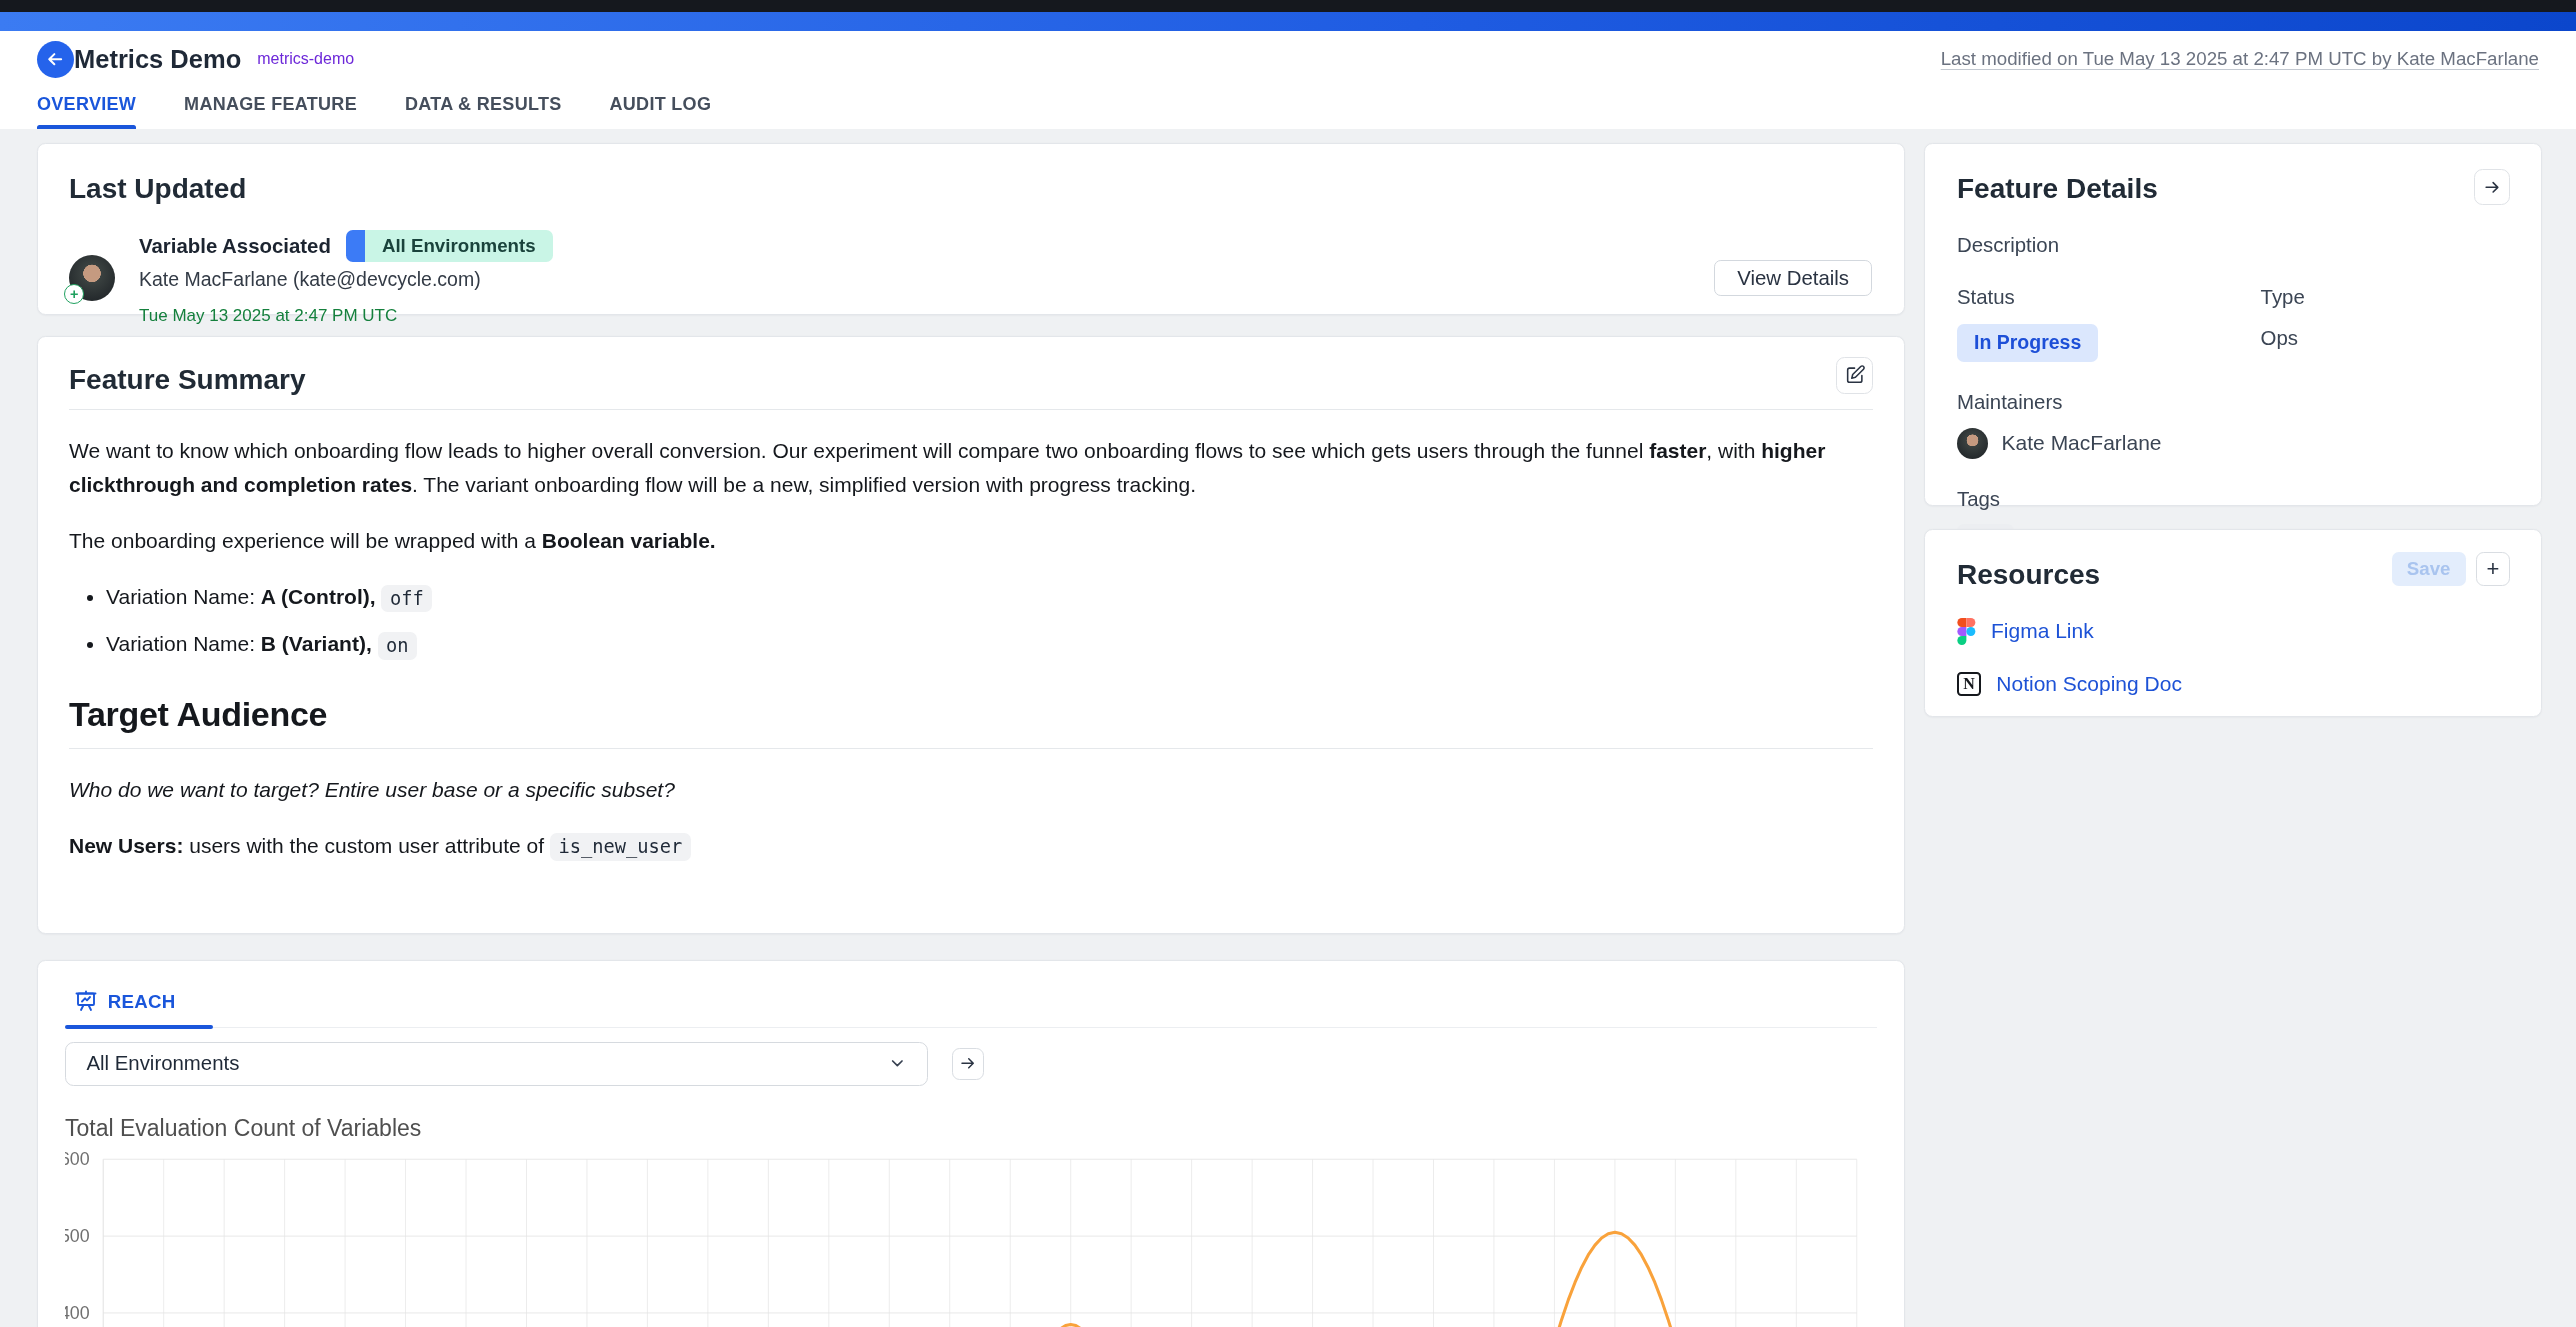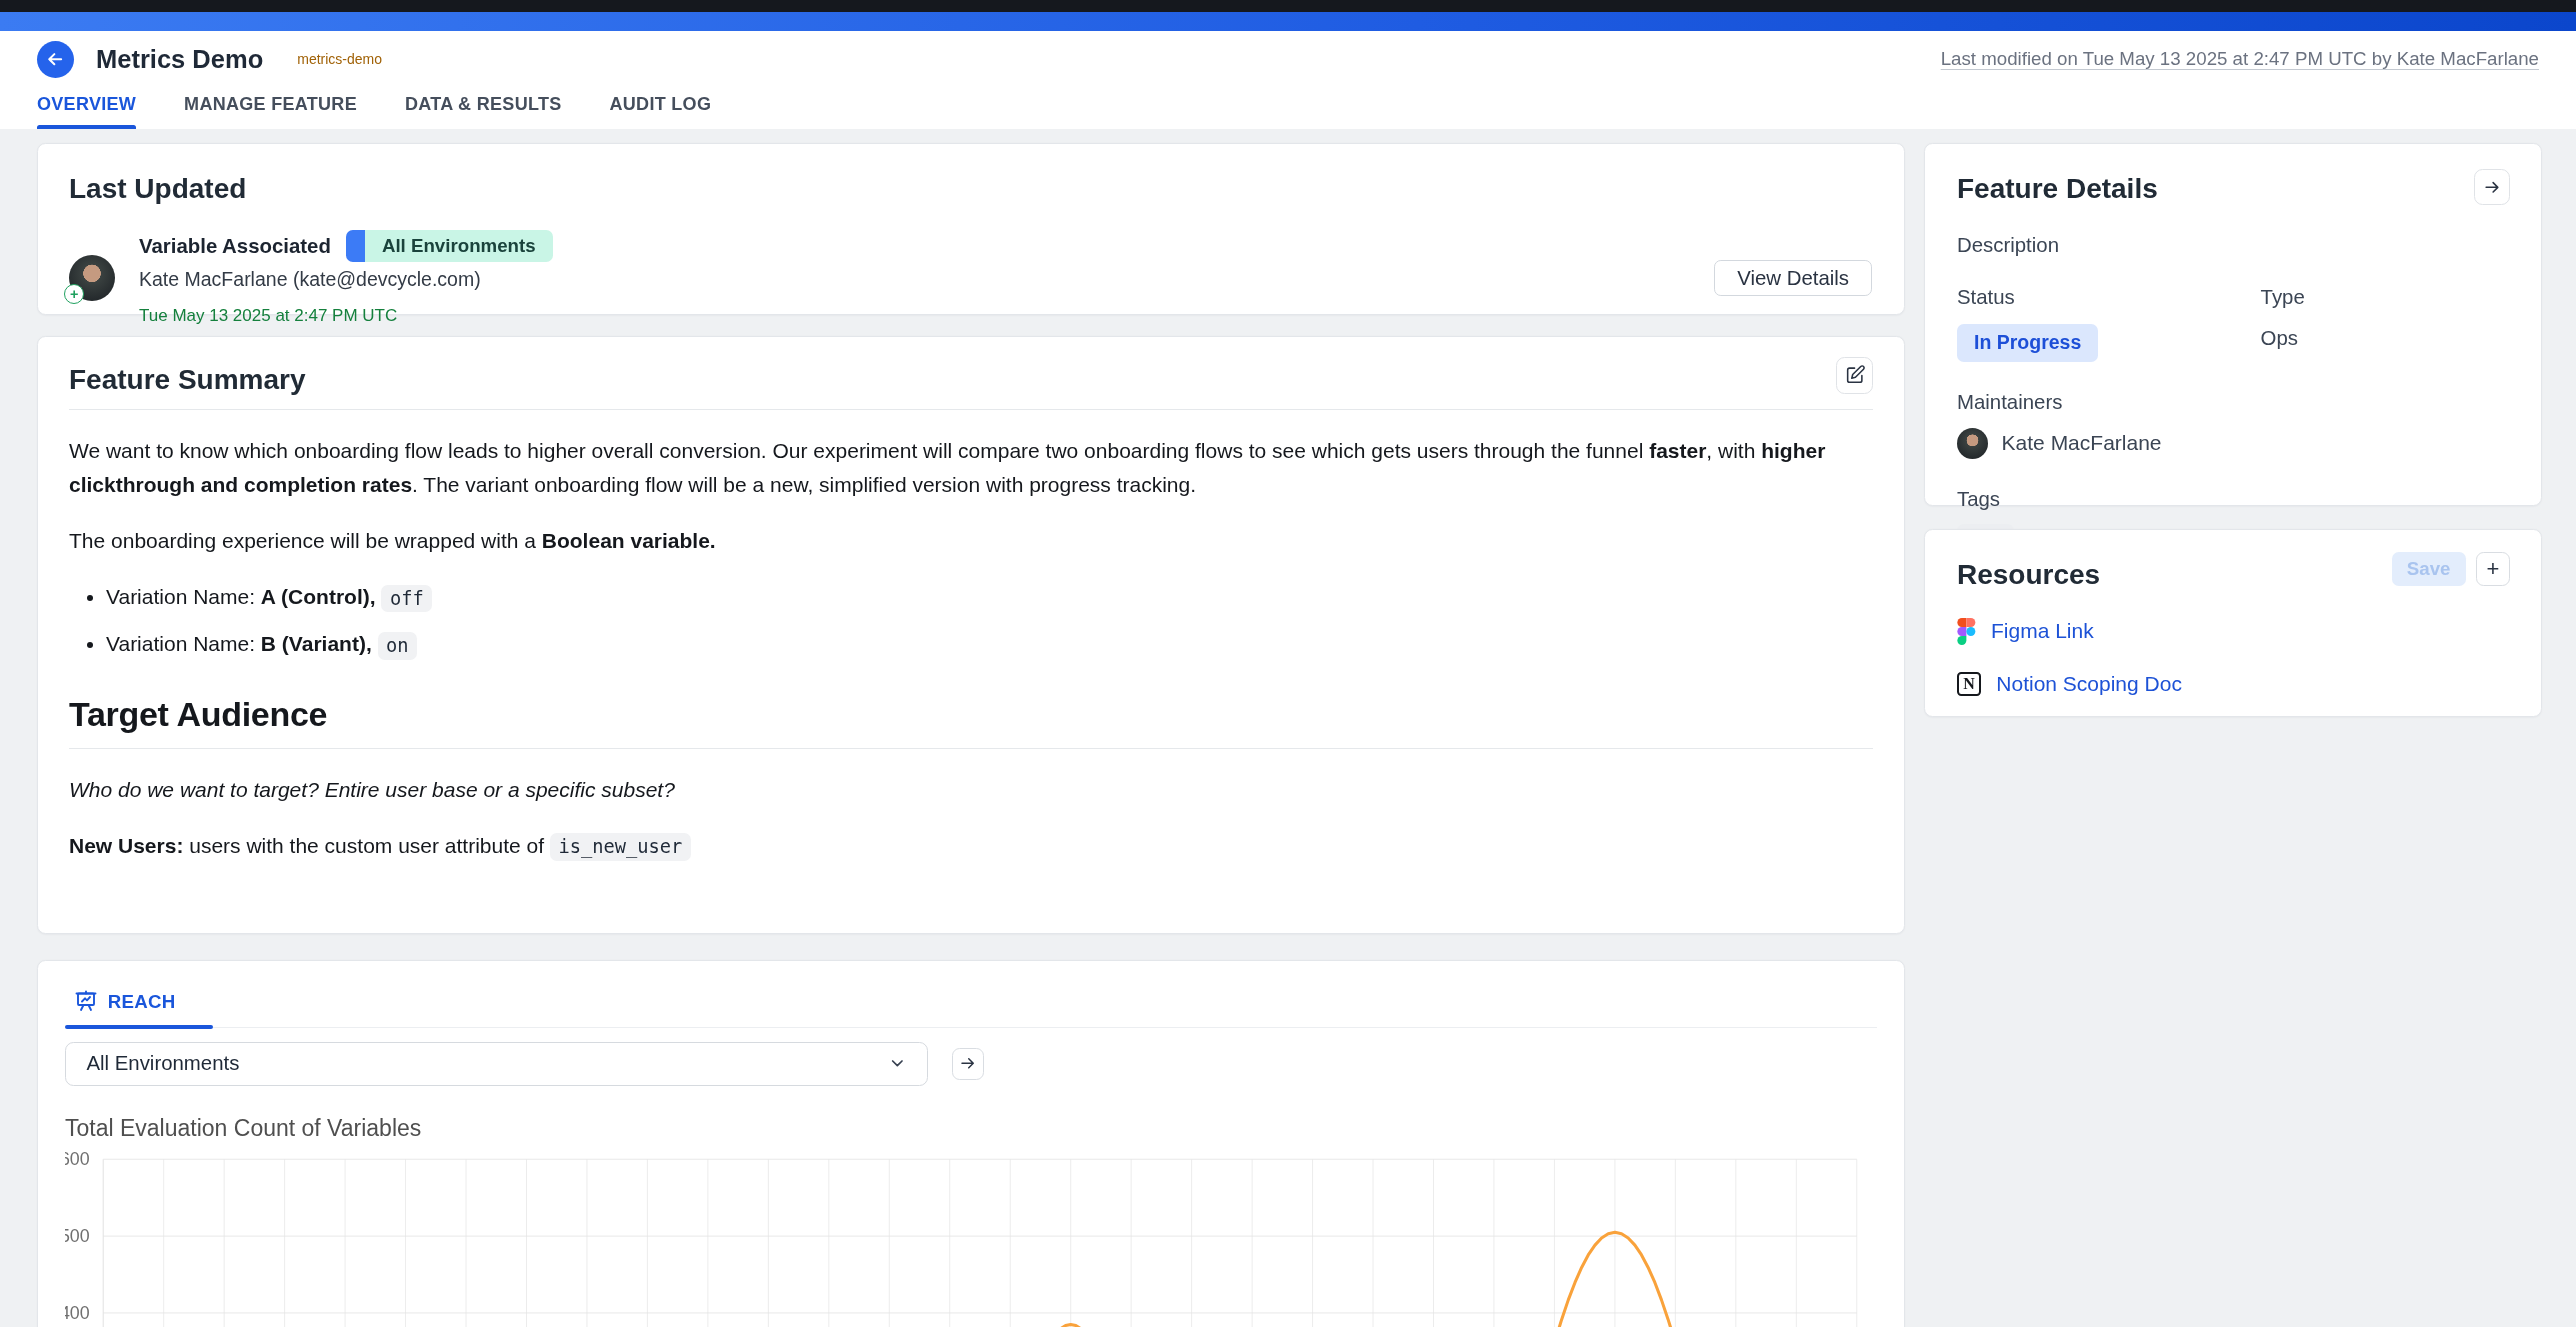--- a/index.html
+++ b/index.html
@@ -8,22 +8,22 @@
 
   
   .topbar-dark{height:12px;background:#15181e;}
   .topbar-blue{height:18.7px;background:linear-gradient(90deg,#3b7bf2 0%,#1f5ce2 55%,#0b46cc 100%);}
 
   
   .header{background:#fff;height:98px;padding:0 37px;position:relative;}
   .header-row1{display:flex;align-items:center;padding-top:10.2px;}
   .back-btn{width:37px;height:37px;border-radius:50%;background:#2563eb;border:none;display:flex;align-items:center;justify-content:center;cursor:pointer;flex:0 0 auto;}
   .back-btn svg{width:20.4px;height:20.4px;stroke:#fff;stroke-width:2.4;fill:none;stroke-linecap:round;stroke-linejoin:round;}
-  .page-title{font-size:25.5px;font-weight:700;color:#1f2937;margin-left:22px;}
-  .page-slug{font-size:14px;color:#a16207;margin-left:34px;}
+  .page-title{font-size:25.5px;font-weight:700;color:#1f2937;}
+  .page-slug{font-size:16px;color:#6d28d9;margin-left:16px;}
   .last-modified{margin-left:auto;font-size:18.7px;color:#6b7280;text-decoration:underline;text-decoration-thickness:0.8px;text-underline-offset:4.2px;text-decoration-color:#c3c9d1;}
   .tabs{position:absolute;left:37px;bottom:0;display:flex;gap:48px;}
   .tab{font-size:18px;font-weight:600;letter-spacing:0.3px;color:#454e5c;padding-bottom:13.6px;position:relative;cursor:pointer;}
   .tab.active{color:#1a56db;}
   .tab.active::after{content:"";position:absolute;left:0;right:0;bottom:0;height:4.2px;background:#1a56db;border-radius:2.5px 2.5px 0 0;}
 
   
   .content{position:absolute;top:129px;left:0;right:0;bottom:0;background:#eff1f3;}
   .main-col{position:absolute;left:37px;top:13.6px;width:1868px;}
   .side-col{position:absolute;left:1924px;top:13.6px;width:618px;}

